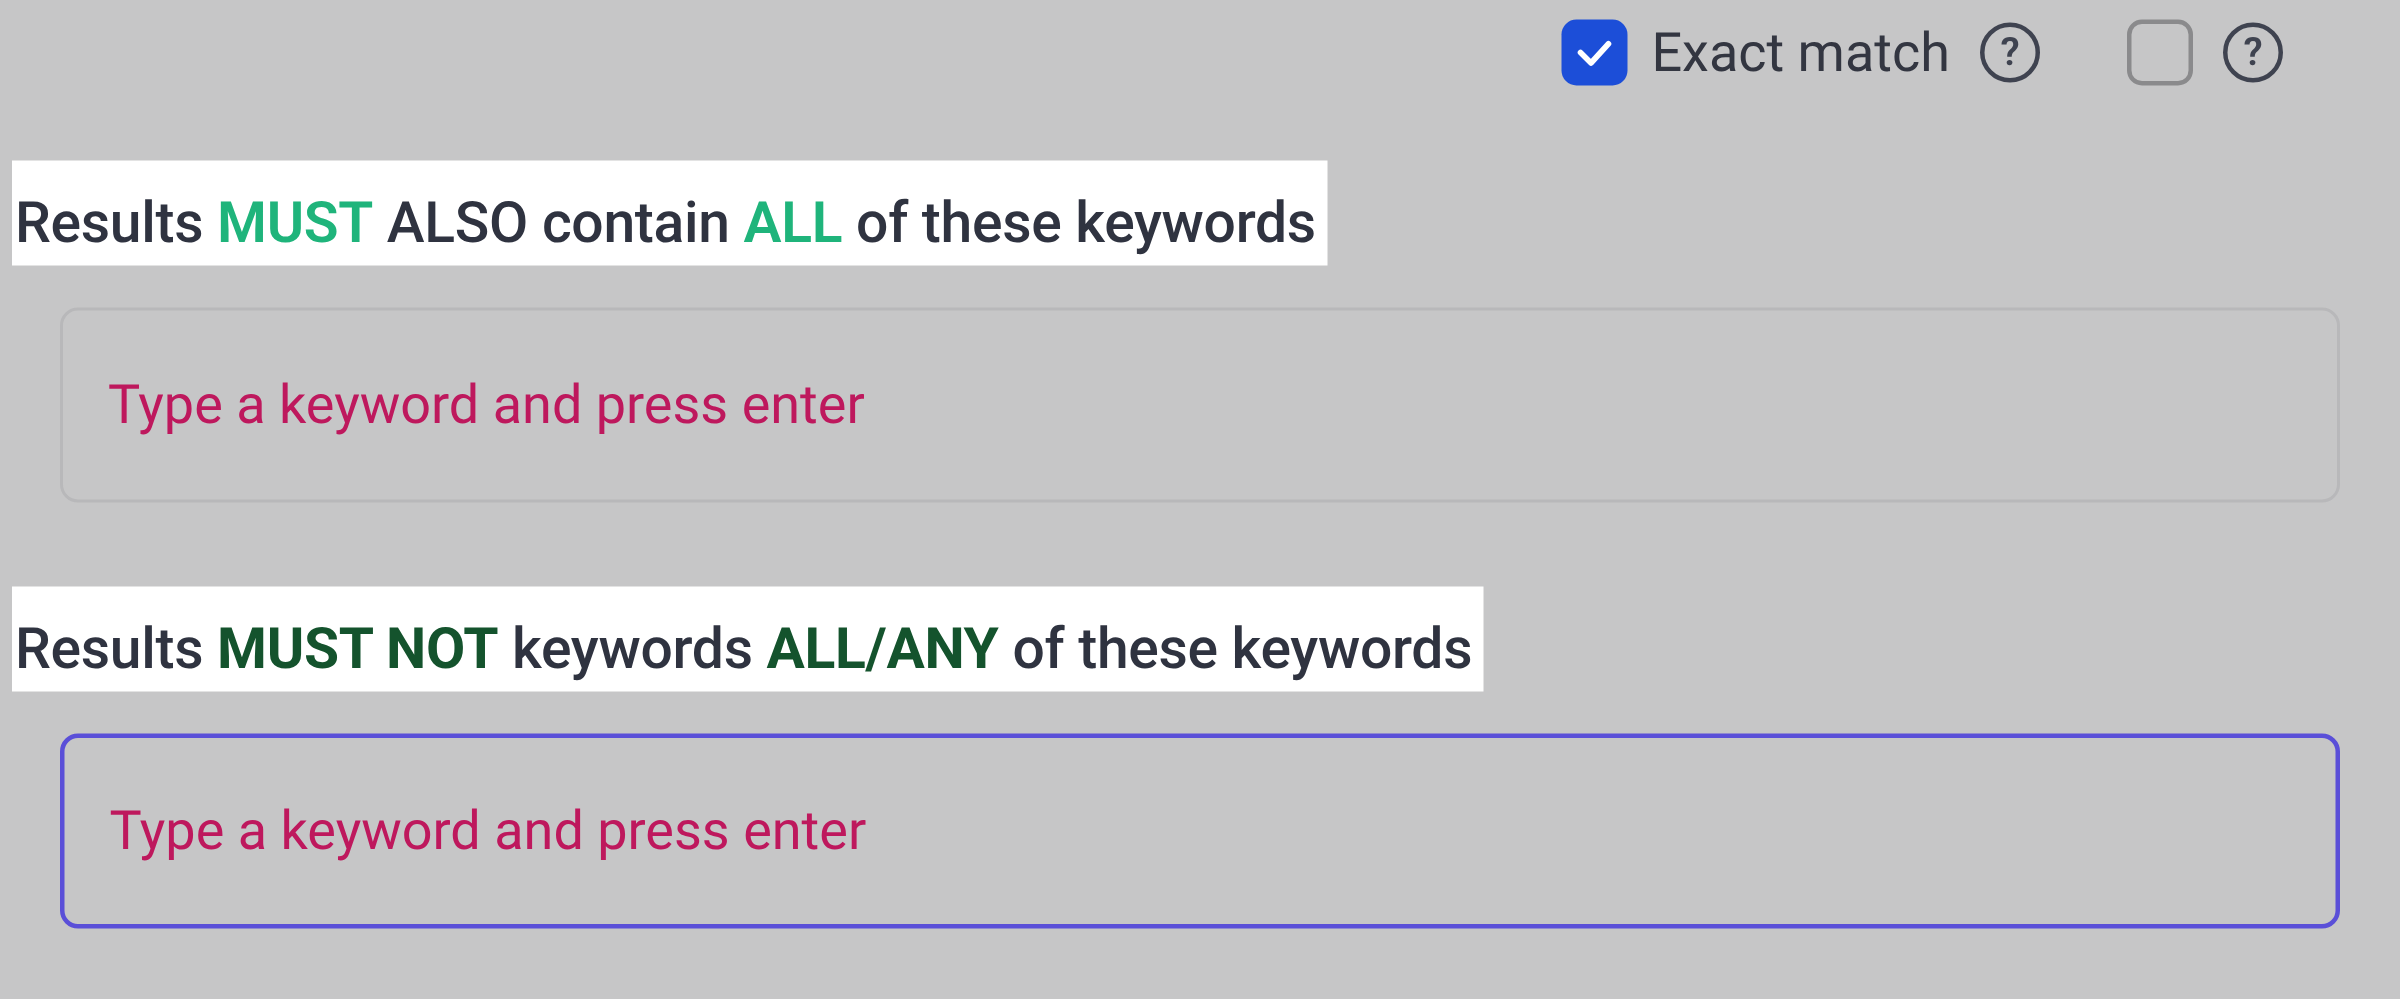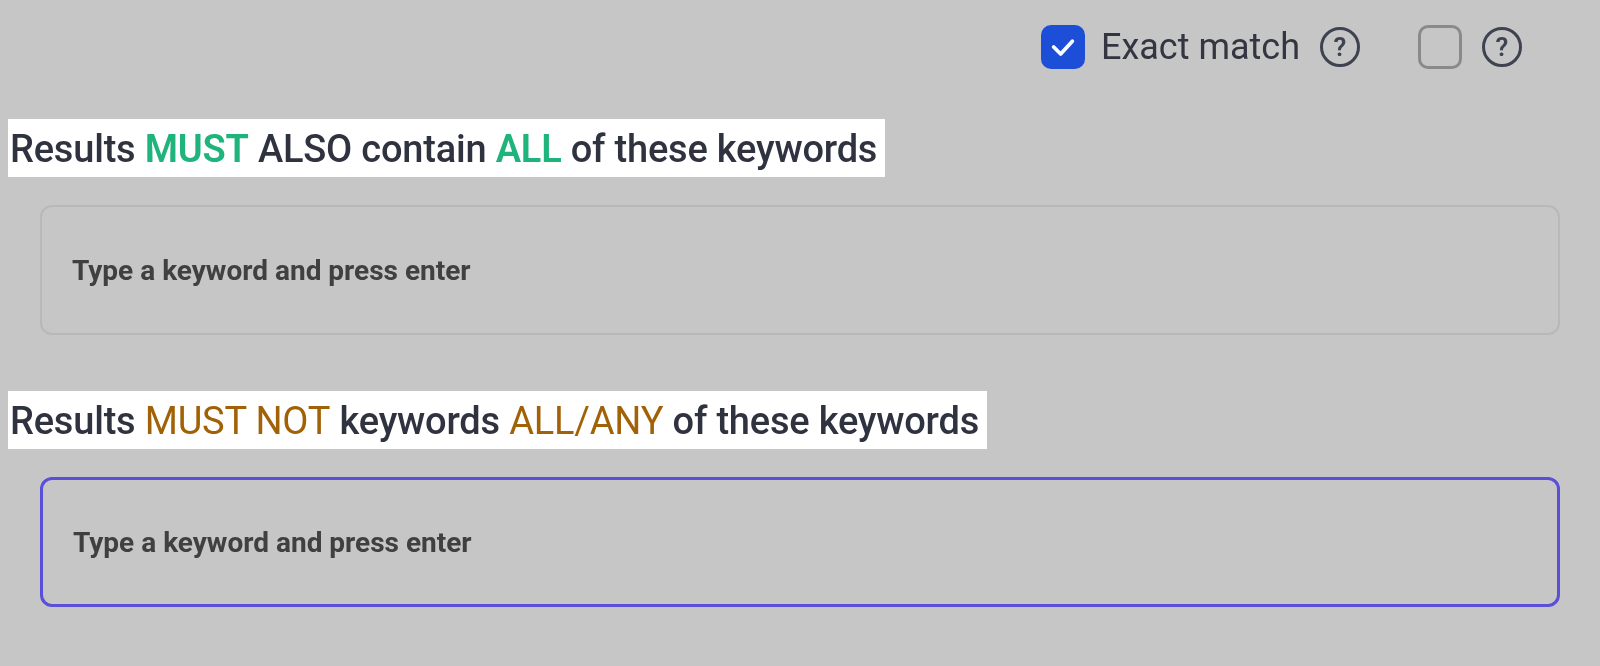--- a/index.html
+++ b/index.html
@@ -15,21 +15,21 @@
       overflow: hidden;
     }
     .container {
       padding: 0 40px 40px 40px;
     }
     .top-options {
       display: flex;
       justify-content: flex-end;
       align-items: center;
       gap: 58px;
-      padding: 25px 38px 28px 0;
+      padding: 13px 38px 28px 0;
     }
     .option {
       display: flex;
       align-items: center;
       gap: 16px;
     }
     .checkbox {
       width: 44px;
       height: 44px;
       border-radius: 10px;
@@ -81,50 +81,50 @@
     }
     .section + .section {
       margin-top: 56px;
     }
     .section-heading {
       display: inline-block;
       background: #ffffff;
       font-size: 38px;
       font-weight: 500;
       color: #2f3340;
-      padding: 8px 8px 6px 2px;
+      padding: 20px 8px 6px 2px;
       margin-left: -32px;
       letter-spacing: -0.2px;
     }
     .green {
       color: #1fb47b;
       font-weight: 600;
     }
     .red {
-      color: #a16207;
-      font-weight: 400;
+      color: #14532d;
+      font-weight: 700;
     }
     .input-box {
       margin-top: 28px;
       width: 100%;
       height: 130px;
       border-radius: 12px;
       border: 2px solid #b8b8ba;
       background: #c6c6c7;
       display: flex;
       align-items: center;
       padding: 0 30px;
     }
     .input-box.focused {
       border: 3px solid #5a4fd8;
     }
     .input-placeholder {
-      font-size: 28px;
-      color: #404040;
-      font-weight: 700;
+      font-size: 36px;
+      color: #be185d;
+      font-weight: 400;
     }
   </style>
 </head>
 <body>
 
 <div class="container">
 
   <div class="top-options">
     <div class="option">
       <span class="checkbox checked">

